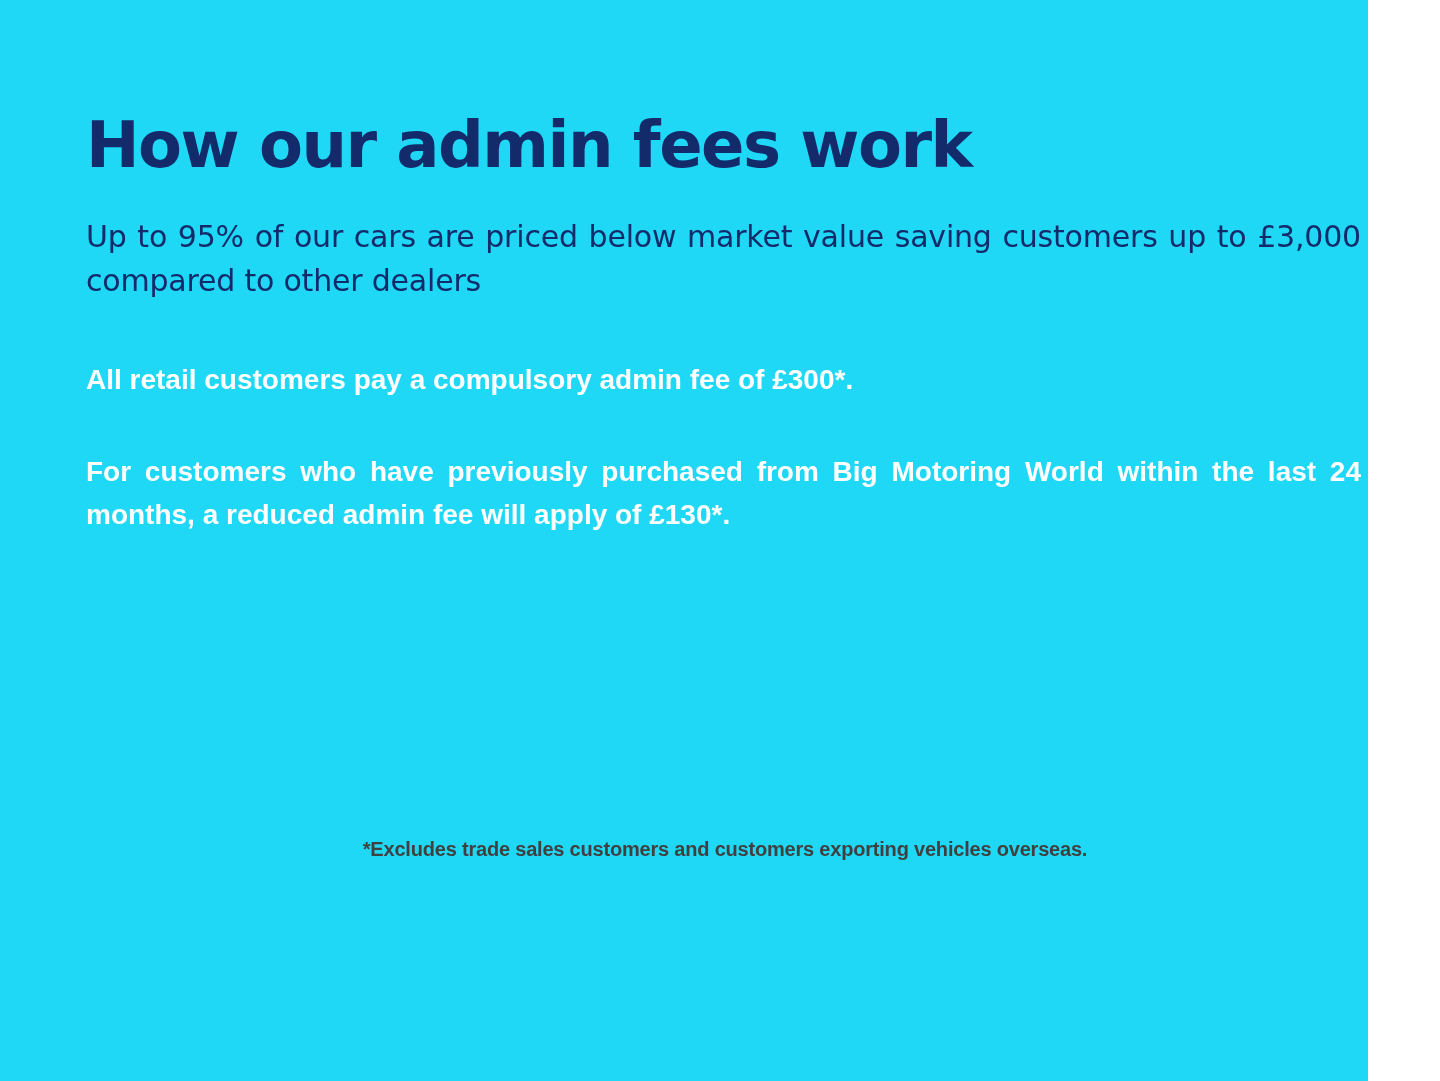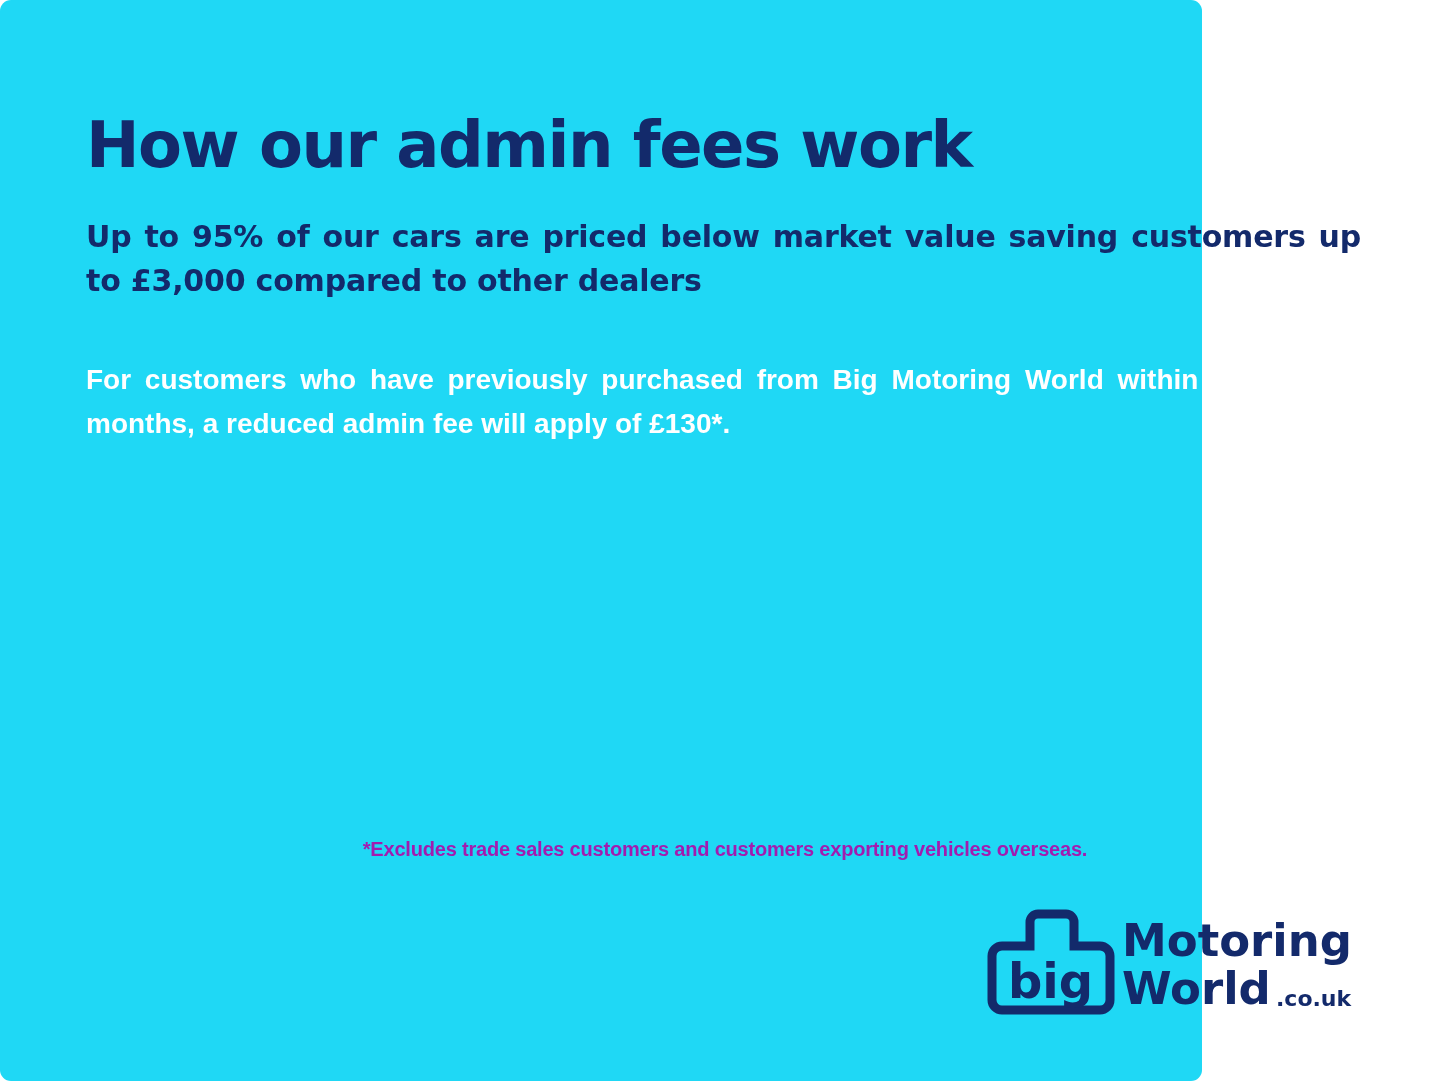--- a/index.html
+++ b/index.html
@@ -7,46 +7,45 @@
     padding: 0;
   }
   body {
     width: 1440px;
     height: 1081px;
     overflow: hidden;
     font-family: "Liberation Sans", sans-serif;
   }
   .slide {
     position: relative;
-    width: 1202px;
+    width: 1368px;
     height: 1081px;
     background: #1fd8f5;
     box-sizing: border-box;
     padding: 0;
-    border-radius: 11px;
   }
   .content {
     position: absolute;
     left: 86px;
     top: 112px;
     width: 1278px;
   }
   .headline {
     font-family: "DejaVu Sans", sans-serif;
     font-size: 64px;
     font-weight: bold;
     letter-spacing: -1.5px;
     color: #132a6b;
     line-height: 1.05;
     margin: 0 0 36px 0;
   }
   .subhead {
     font-family: "DejaVu Sans", sans-serif;
     font-size: 30px;
-    font-weight: bold;
+    font-weight: normal;
     color: #132a6b;
     line-height: 1.45;
     letter-spacing: -0.2px;
     text-align: justify;
     margin: 0 0 56px 0;
     width: 1275px;
   }
   .para {
     font-family: "Liberation Sans", sans-serif;
     font-size: 28px;
@@ -62,21 +61,21 @@
   }
   .footnote {
     position: absolute;
     left: 86px;
     top: 838px;
     width: 1278px;
     text-align: center;
     font-family: "Liberation Sans", sans-serif;
     font-size: 20px;
     font-weight: bold;
-    color: #a21caf;
+    color: #404040;
     letter-spacing: -0.2px;
   }
   .logo {
     position: absolute;
     left: 978px;
     top: 900px;
     width: 392px;
     height: 120px;
   }
   .logo svg {
@@ -87,33 +86,23 @@
 <body>
 
 <div class="slide">
 
   <div class="content">
 
     <h1 class="headline">How our admin fees work</h1>
 
     <p class="subhead">Up to 95% of our cars are priced below market value saving customers up to £3,000 compared to other dealers</p>
 
+    <p class="para">All retail customers pay a compulsory admin fee of £300*.</p>
 
     <p class="para">For customers who have previously purchased from Big Motoring World within the last 24 months, a reduced admin fee will apply of £130*.</p>
 
 
   </div>
 
   <div class="footnote">*Excludes trade sales customers and customers exporting vehicles overseas.</div>
 
-  <div class="logo">
-    <svg width="392" height="120" viewBox="0 0 392 120" xmlns="http://www.w3.org/2000/svg">
-      <g fill="none" stroke="#132a6b" stroke-width="9">
-        <path d="M14 56 L14 100 A10 10 0 0 0 24 110 L122 110 A10 10 0 0 0 132 100 L132 56 A10 10 0 0 0 122 46 L96 46 L96 22 A8 8 0 0 0 88 14 L60 14 A8 8 0 0 0 52 22 L52 46 L24 46 A10 10 0 0 0 14 56 Z"></path>
-      </g>
-      <text x="30" y="98" font-family="DejaVu Sans, sans-serif" font-size="48" font-weight="bold" fill="#132a6b">big</text>
-      <text x="144" y="56" font-family="DejaVu Sans, sans-serif" font-size="45" font-weight="bold" fill="#132a6b">Motoring</text>
-      <text x="144" y="104" font-family="DejaVu Sans, sans-serif" font-size="45" font-weight="bold" fill="#132a6b">World</text>
-      <text x="298" y="106" font-family="DejaVu Sans, sans-serif" font-size="22" font-weight="bold" fill="#132a6b">.co.uk</text>
-    </svg>
-  </div>
 
 </div>
 
 </body></html>

